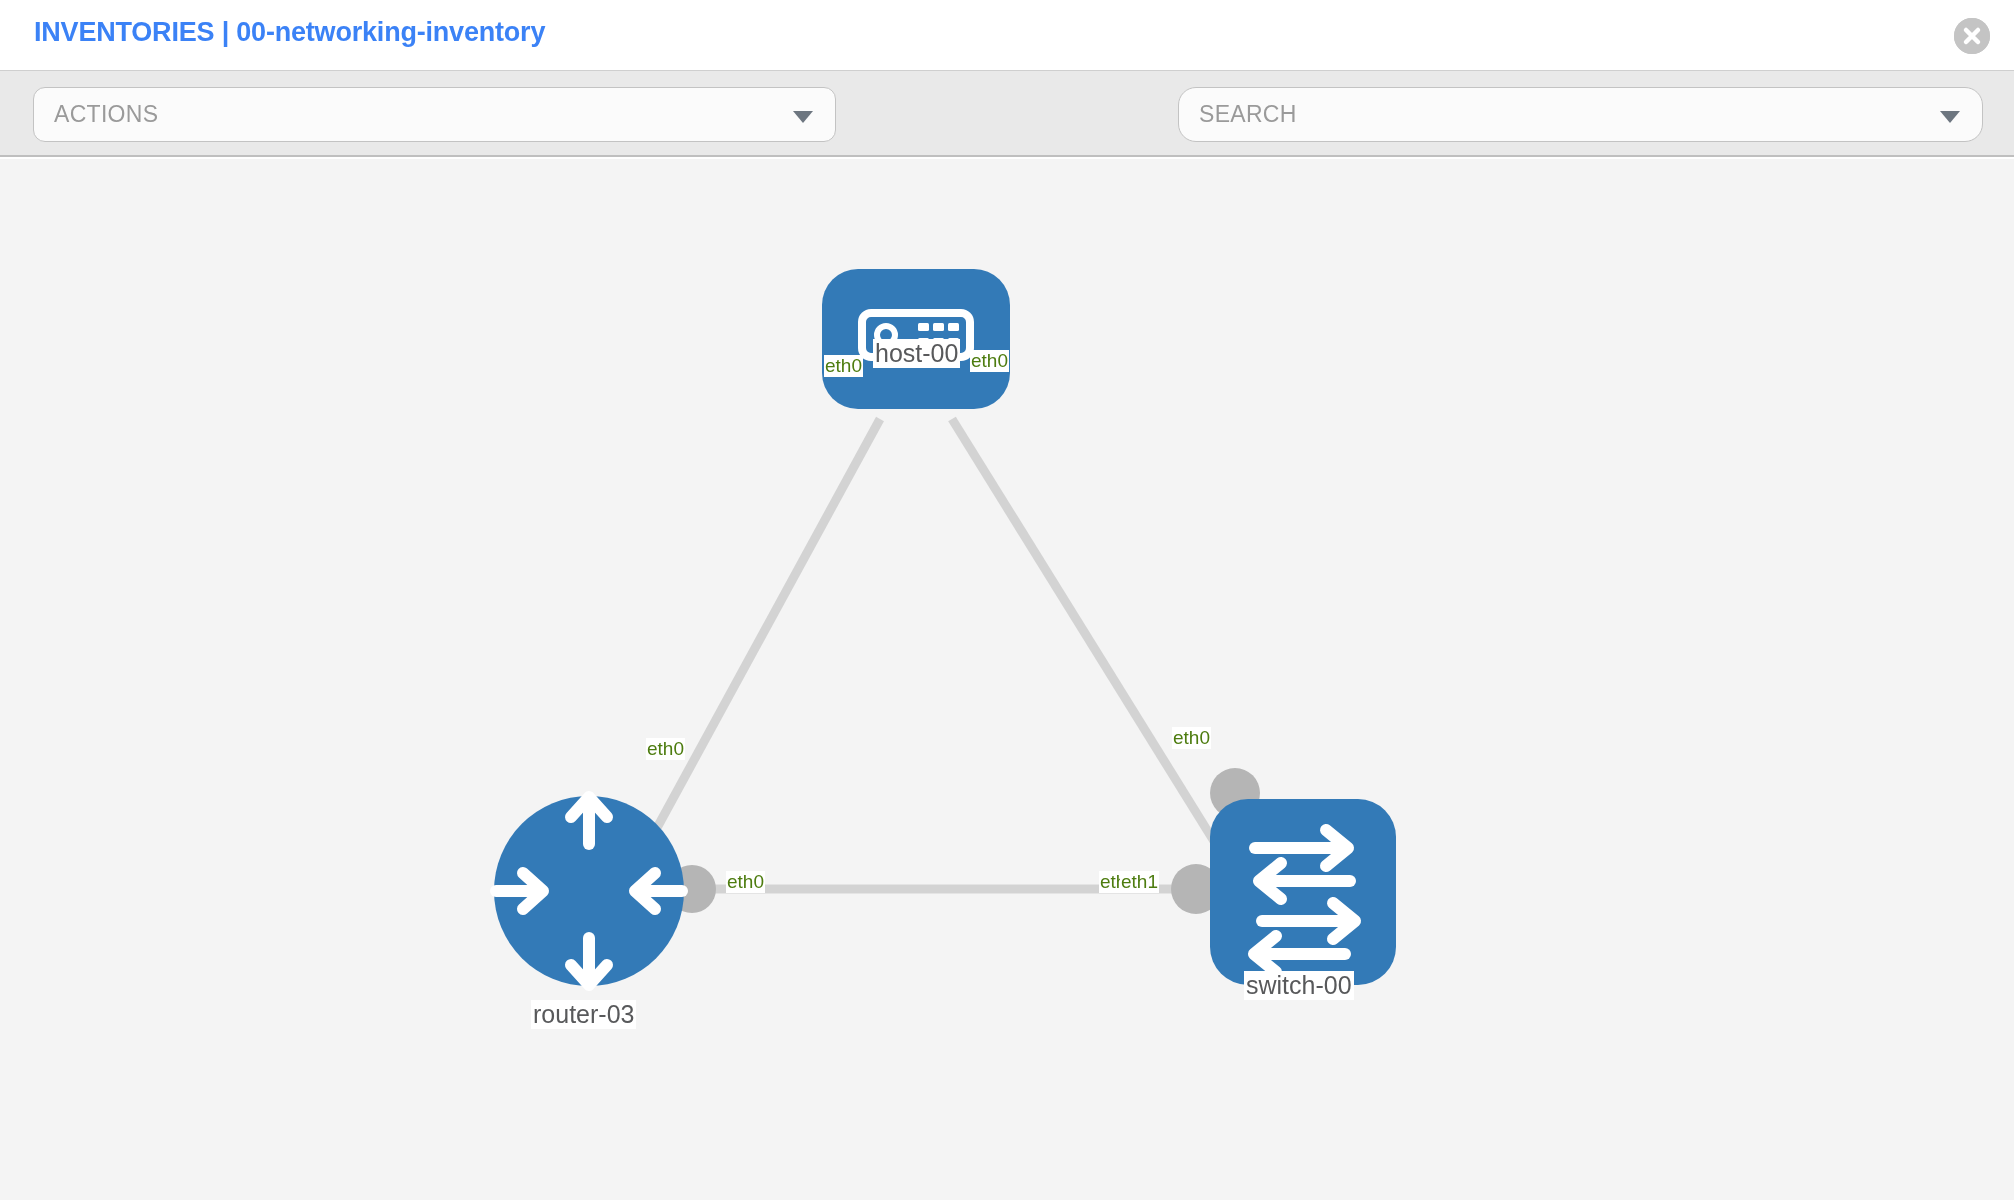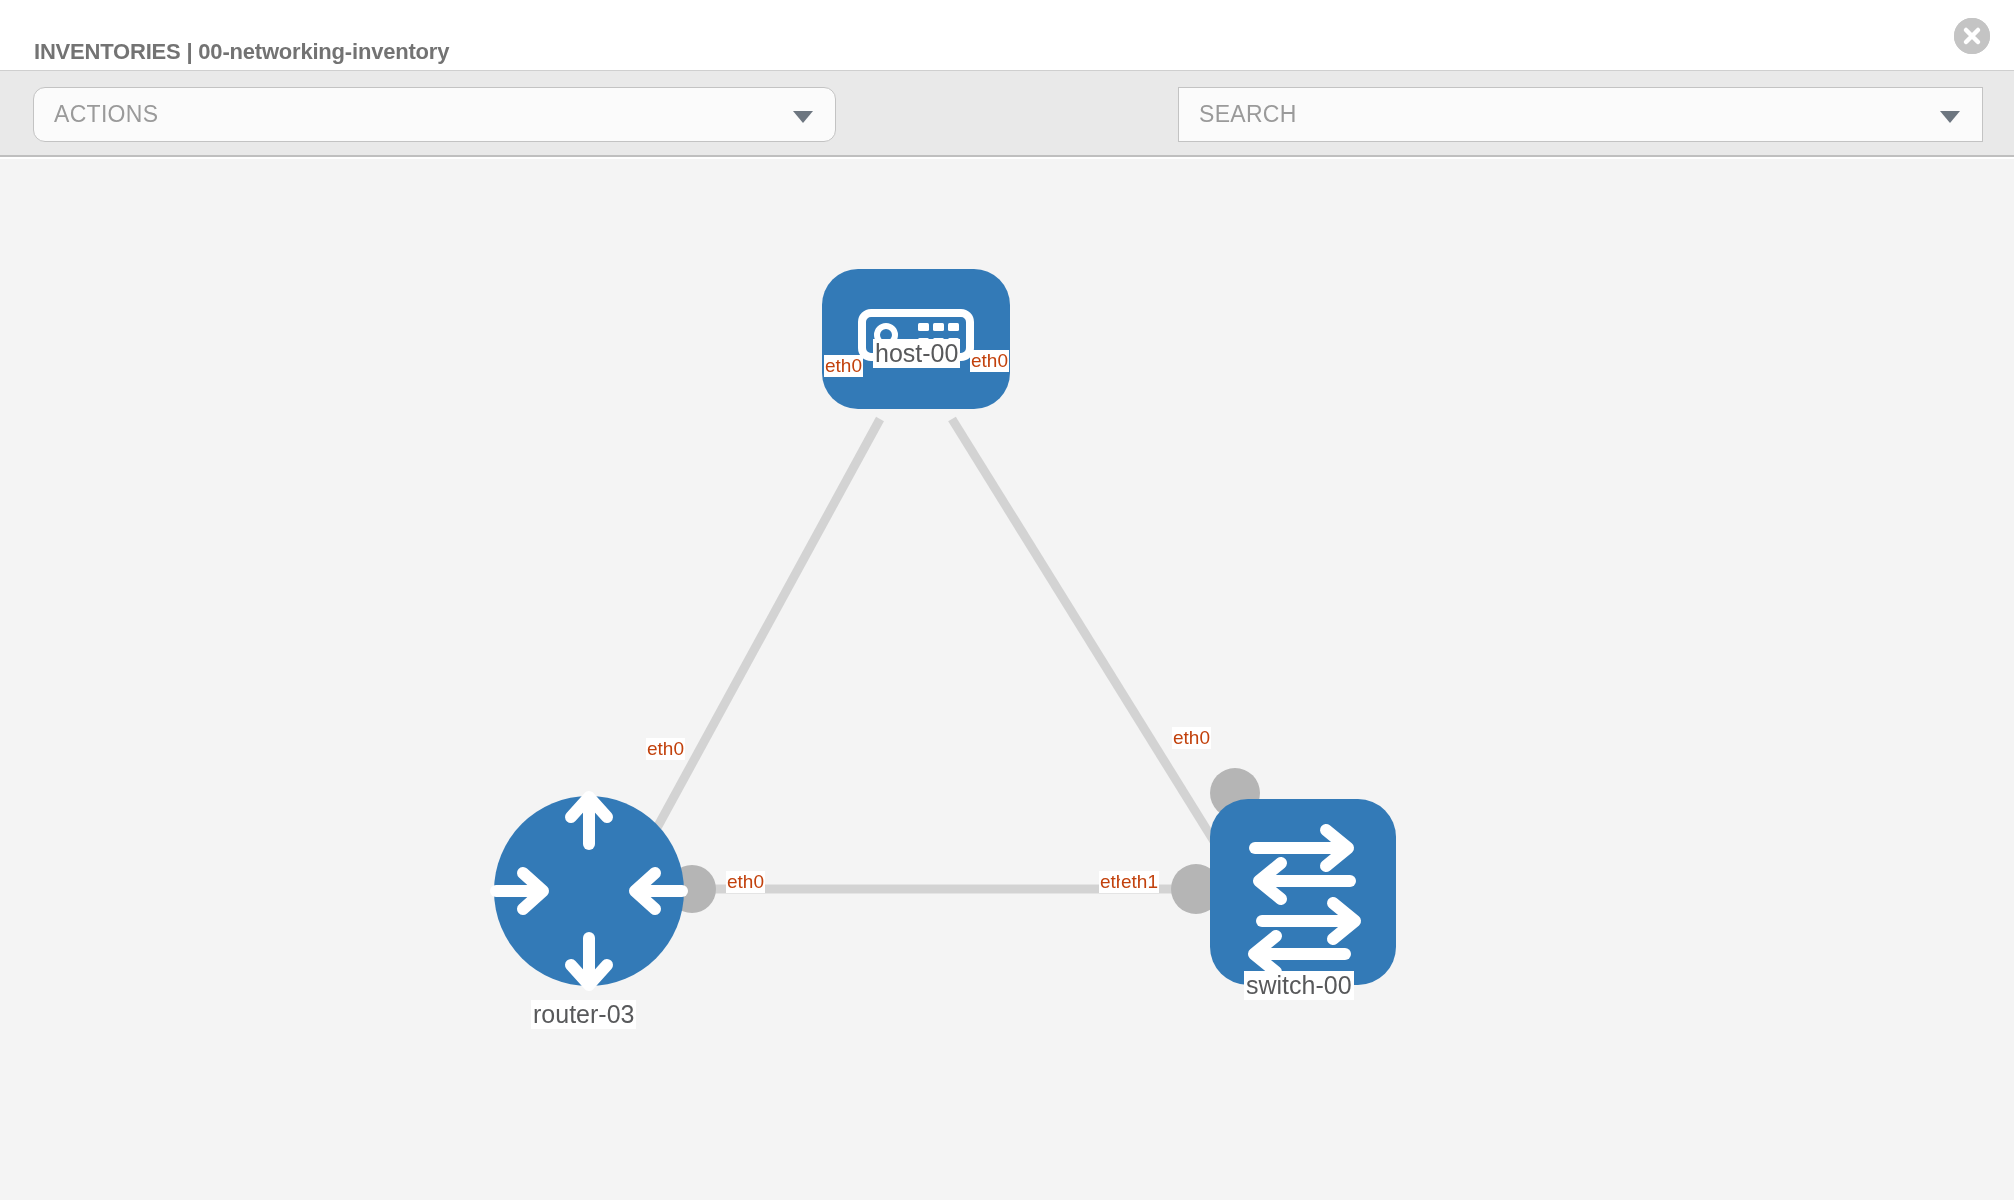--- a/index.html
+++ b/index.html
@@ -12,22 +12,22 @@
   #app { position: relative; width: 2014px; height: 1200px; }
 
   
   .header {
     position: absolute; left: 0; top: 0; width: 2014px; height: 71px;
     background: #ffffff;
     border-bottom: 1px solid #cfcfcf;
   }
   .page-title {
     position: absolute; left: 34px; top: 17px;
-    font-size: 22px; font-weight: bold; color: #737373;
-    letter-spacing: -0.2px; white-space: nowrap; margin-top: 22px;
+    font-size: 27px; font-weight: bold; color: #3b82f6;
+    letter-spacing: -0.2px; white-space: nowrap;
   }
   .close-btn {
     position: absolute; right: 24px; top: 18px;
     width: 36px; height: 36px; border-radius: 50%;
     background: #c4c4c4; cursor: pointer;
   }
   .close-btn svg { display:block; width:36px; height:36px; }
 
   
   .toolbar {
@@ -58,21 +58,21 @@
     width: 40px; height: 40px; cursor: pointer;
   }
   .tool-icon svg { display: block; }
   #wrench-ico { left: 1045px; }
   #key-ico { left: 1108px; }
 
   .search-box {
     position: absolute; left: 1178px; top: 16px;
     width: 805px; height: 55px;
     background: #fbfbfb;
-    border: 1px solid #c3c3c3; border-radius: 0;
+    border: 1px solid #c3c3c3; border-radius: 18px;
     cursor: text;
   }
   .search-box .ph {
     position: absolute; left: 20px; top: 13px;
     font-size: 23px; color: #9a9a9a; letter-spacing: 0.3px;
   }
 
   
   .canvas {
     position: absolute; left: 0; top: 159px;
@@ -85,21 +85,21 @@
   .node-label {
     position: absolute;
     font-size: 25px; color: #58595b;
     background: #ffffff;
     white-space: nowrap;
     padding: 0 2px;
     line-height: 1.15;
   }
   .port-label {
     position: absolute;
-    font-size: 19px; color: #c2410c;
+    font-size: 19px; color: #4d7c0f;
     background: #ffffff;
     white-space: nowrap;
     padding: 0 1px;
     line-height: 1.15;
   }
 
   
   .zoom-panel {
     position: absolute; left: 1620px; top: 1081px;
     width: 394px; height: 119px;

